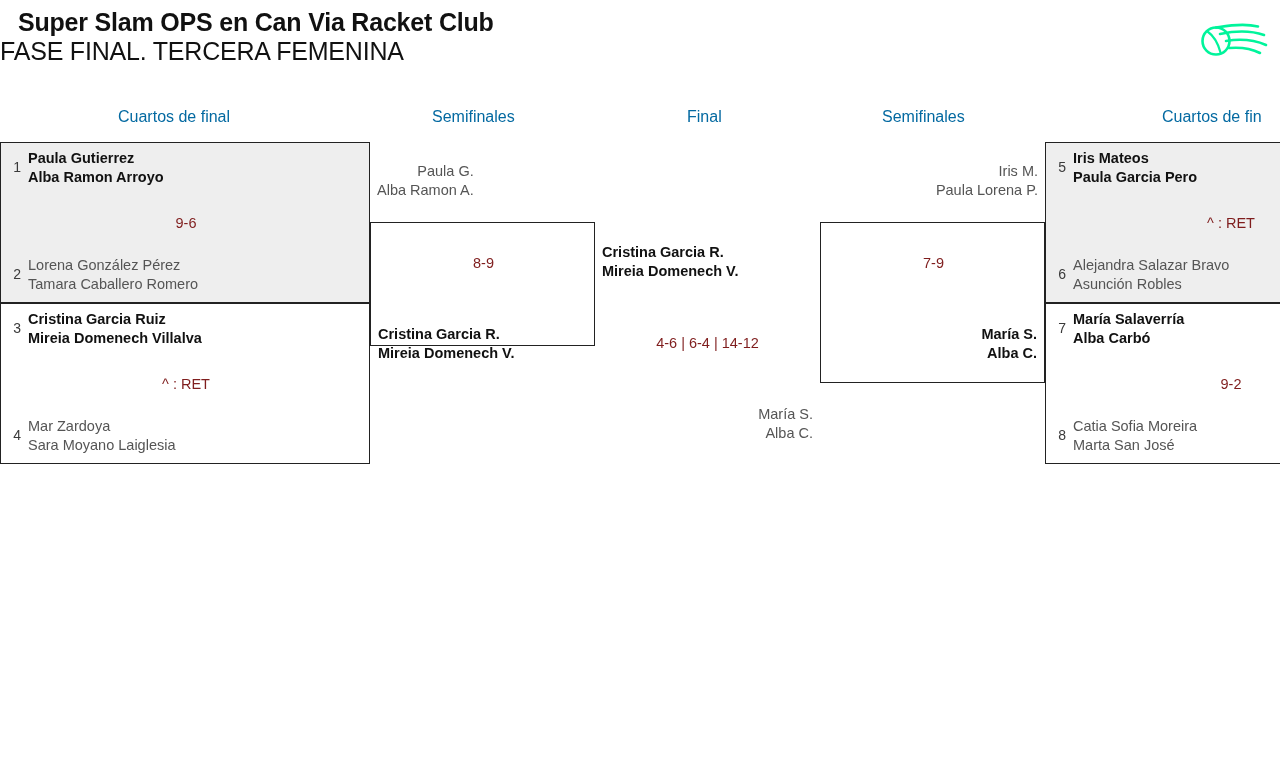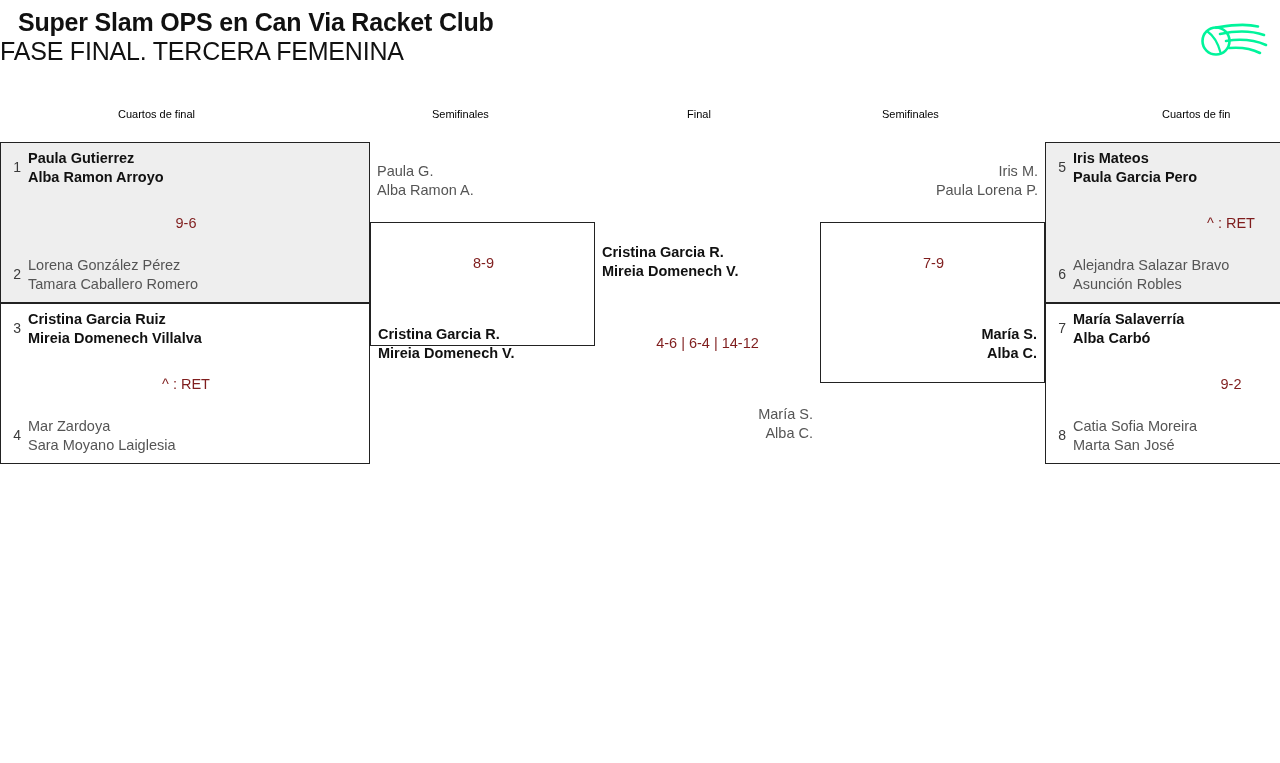--- a/index.html
+++ b/index.html
@@ -45,23 +45,23 @@
   
   .round-headers {
     position: absolute;
     top: 108px;
     left: 0;
     width: 1280px;
     height: 26px;
   }
   .round-header {
     position: absolute;
-    font-size: 11px;
+    font-size: 16px;
     font-weight: 400;
-    color: #000000;
+    color: #0369a1;
     white-space: nowrap;
     top: 0;
   }
 
   
   .bracket {
     position: absolute;
     top: 0; left: 0;
     width: 1280px;
     height: 763px;
@@ -110,21 +110,21 @@
   .score.center { text-align: center; }
 
   .free-names {
     position: absolute;
     display: flex;
     flex-direction: column;
     line-height: 19px;
   }
   .free-names span { font-size: 14.5px; white-space: nowrap; }
   .free-names.winner span { font-weight: 700; color: #111111; }
-  .free-names.loser span { font-weight: 400; color: #555555; }
+  .free-names.loser span { font-weight: 400; color: #555555; text-align: right; }
   .free-names.right-align { align-items: flex-end; }
 </style>
 </head>
 <body>
 
 <div class="page-header">
   <div class="title-line l1">Super Slam OPS en Can Via Racket Club</div>
   <div class="title-line l2">FASE FINAL. TERCERA FEMENINA</div>
 </div>
 

